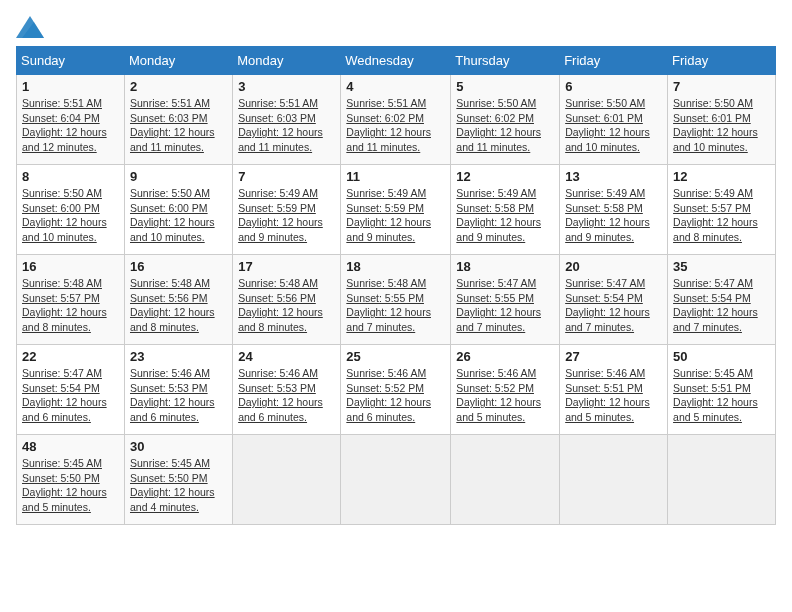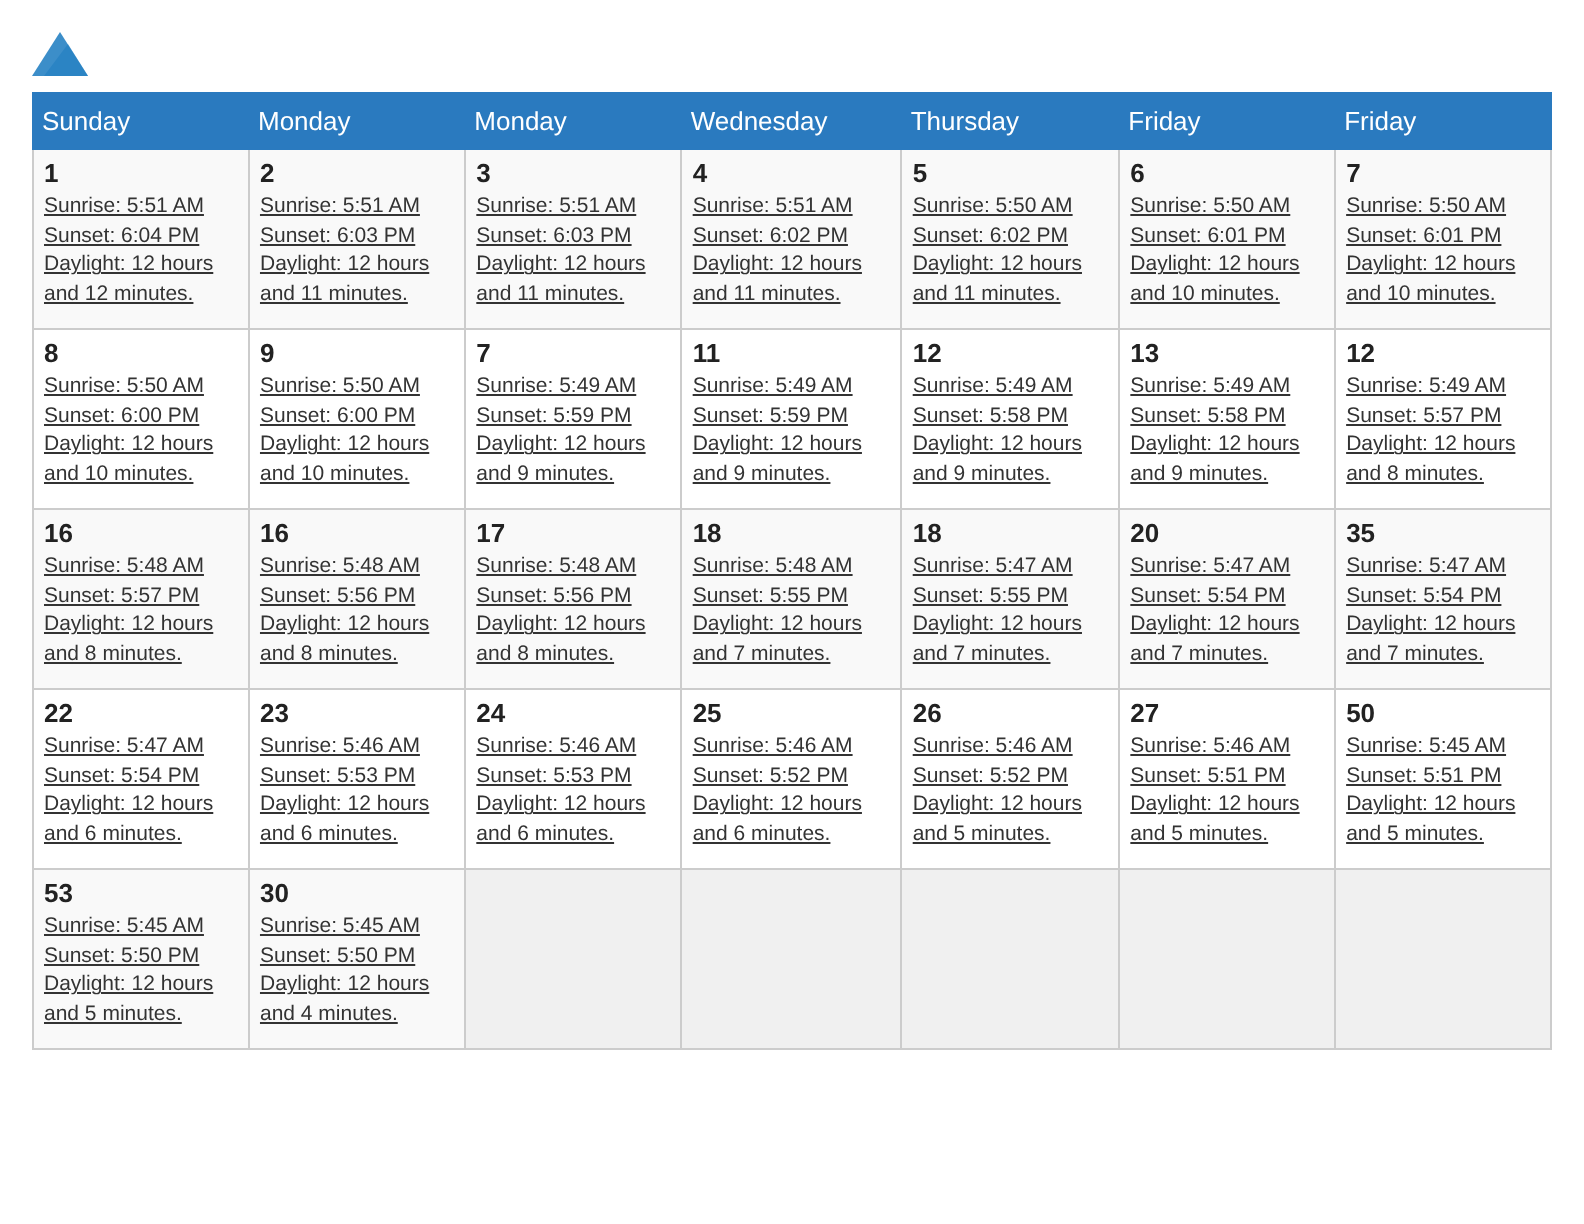--- a/index.html
+++ b/index.html
@@ -158,21 +158,21 @@
       <tr>
         <td><span class="day-num">22</span><span class="day-info">Sunrise: 5:47 AM<br>Sunset: 5:54 PM<br>Daylight: 12 hours and 6 minutes.</span></td>
         <td><span class="day-num">23</span><span class="day-info">Sunrise: 5:46 AM<br>Sunset: 5:53 PM<br>Daylight: 12 hours and 6 minutes.</span></td>
         <td><span class="day-num">24</span><span class="day-info">Sunrise: 5:46 AM<br>Sunset: 5:53 PM<br>Daylight: 12 hours and 6 minutes.</span></td>
         <td><span class="day-num">25</span><span class="day-info">Sunrise: 5:46 AM<br>Sunset: 5:52 PM<br>Daylight: 12 hours and 6 minutes.</span></td>
         <td><span class="day-num">26</span><span class="day-info">Sunrise: 5:46 AM<br>Sunset: 5:52 PM<br>Daylight: 12 hours and 5 minutes.</span></td>
         <td><span class="day-num">27</span><span class="day-info">Sunrise: 5:46 AM<br>Sunset: 5:51 PM<br>Daylight: 12 hours and 5 minutes.</span></td>
         <td><span class="day-num">50</span><span class="day-info">Sunrise: 5:45 AM<br>Sunset: 5:51 PM<br>Daylight: 12 hours and 5 minutes.</span></td>
       </tr>
       <tr class="last-row">
-        <td><span class="day-num">53</span><span class="day-info">Sunrise: 5:45 AM<br>Sunset: 5:50 PM<br>Daylight: 12 hours and 5 minutes.</span></td>
+        <td><span class="day-num">48</span><span class="day-info">Sunrise: 5:45 AM<br>Sunset: 5:50 PM<br>Daylight: 12 hours and 5 minutes.</span></td>
         <td><span class="day-num">30</span><span class="day-info">Sunrise: 5:45 AM<br>Sunset: 5:50 PM<br>Daylight: 12 hours and 4 minutes.</span></td>
         <td class="empty-cell"></td>
         <td class="empty-cell"></td>
         <td class="empty-cell"></td>
         <td class="empty-cell"></td>
         <td class="empty-cell"></td>
       </tr>
     </tbody>
 </table>
 

